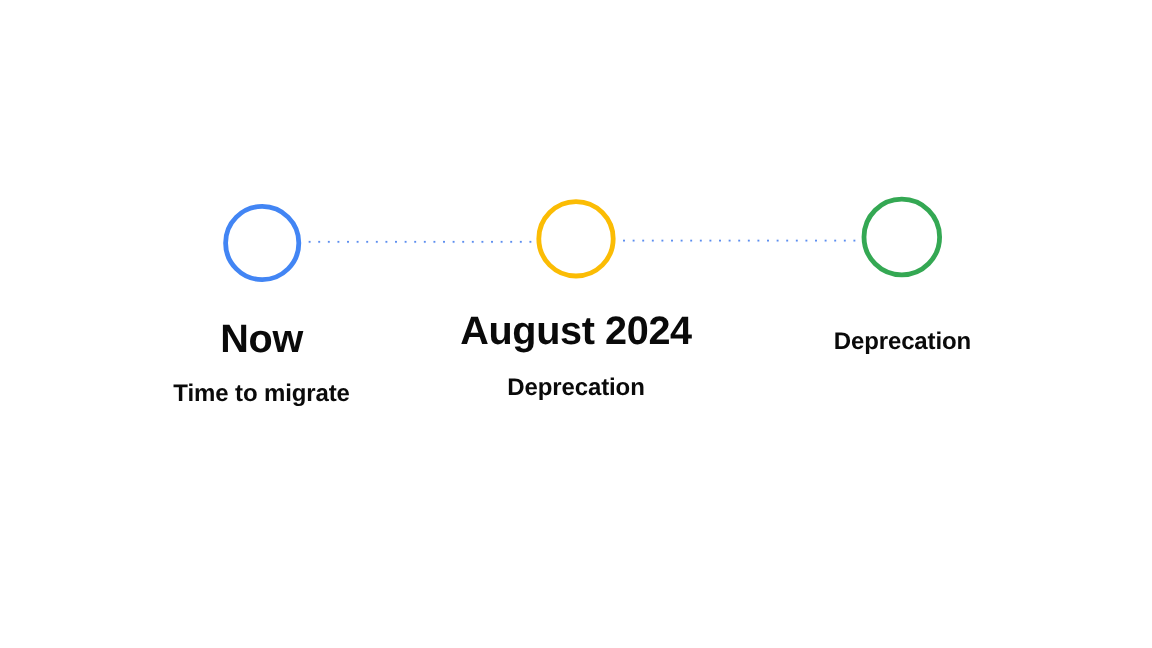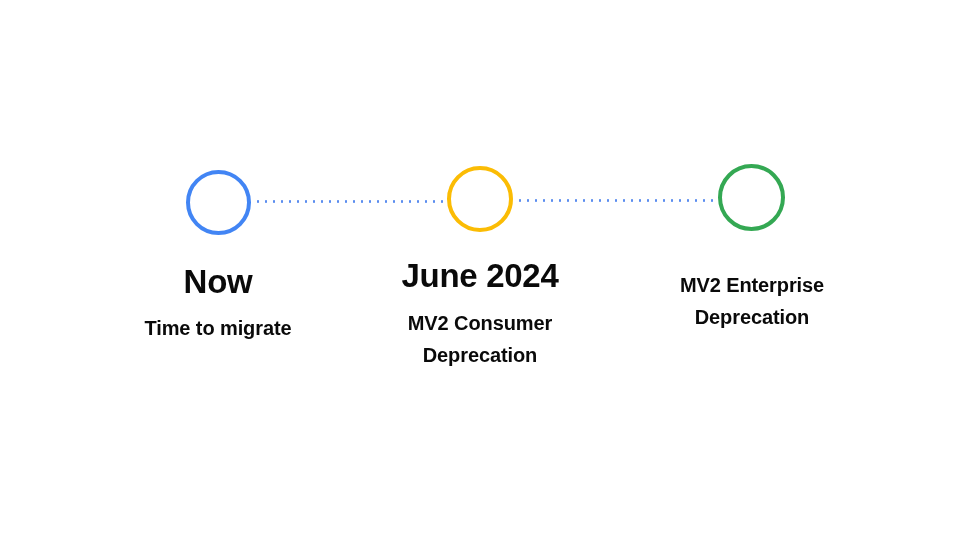--- a/index.html
+++ b/index.html
@@ -126,28 +126,26 @@
   <div class="labels">
 
     <div class="label-group label-group-1">
       <div class="milestone-title">Now</div>
       <div class="milestone-subtitle">
         <span class="sub-line">Time to migrate</span>
       </div>
     </div>
 
     <div class="label-group label-group-2">
-      <div class="milestone-title">June 2024</div>
+      <div class="milestone-title">August 2024</div>
       <div class="milestone-subtitle">
-        <span class="sub-line">MV2 Consumer</span>
         <span class="sub-line">Deprecation</span>
       </div>
     </div>
 
     <div class="label-group label-group-3">
       <div class="milestone-subtitle">
-        <span class="sub-line">MV2 Enterprise</span>
         <span class="sub-line">Deprecation</span>
       </div>
     </div>
 
   </div>
 </div>
 
 </body></html>

